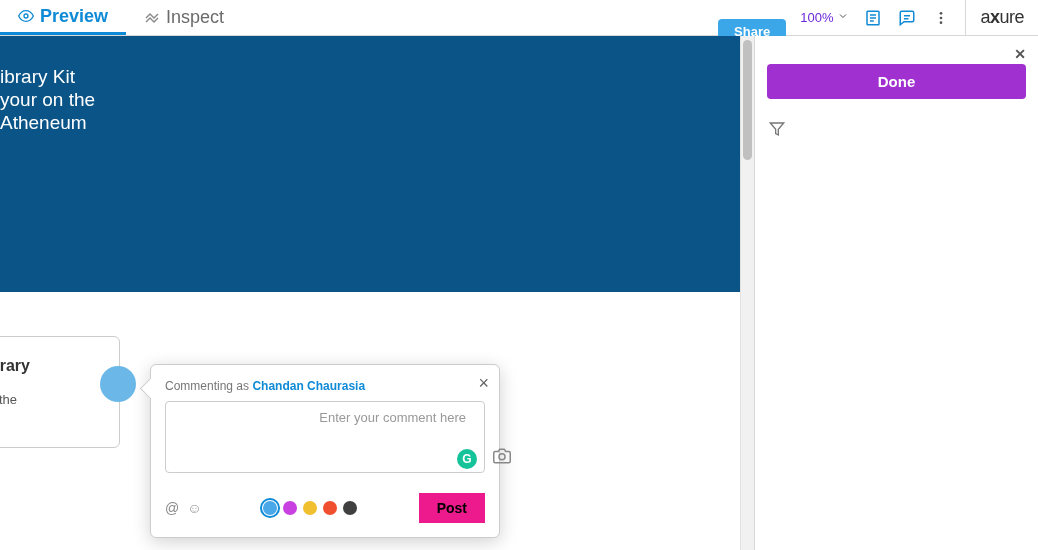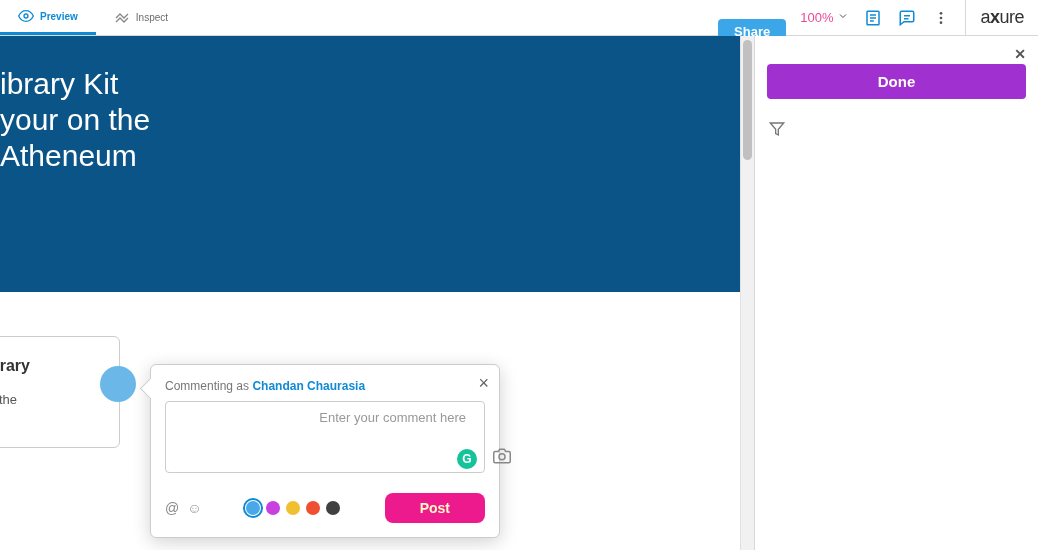--- a/index.html
+++ b/index.html
@@ -1,47 +1,47 @@
 <!DOCTYPE html>
 <html><head>
 <meta charset="utf-8">
 <style>
   * { box-sizing: border-box; margin: 0; padding: 0; }
   body { font-family: -apple-system, BlinkMacSystemFont, "Segoe UI", Arial, sans-serif; width: 1038px; height: 550px; overflow: hidden; background: #fff; position: relative; }
 
   
   .toolbar { height: 36px; border-bottom: 1px solid #d8d8d8; display: flex; align-items: stretch; justify-content: space-between; }
   .toolbar-left { display: flex; align-items: stretch; }
-  .tab { display: flex; align-items: center; gap: 6px; padding: 0 18px; font-size: 10px; color: #6b6b6b; cursor: pointer; }
+  .tab { display: flex; align-items: center; gap: 6px; padding: 0 18px; font-size: 18px; color: #6b6b6b; cursor: pointer; }
   .tab.active { color: #0f8ad6; border-bottom: 3px solid #0f8ad6; font-weight: 600; }
   .tab svg { width: 16px; height: 16px; }
   .tab.active svg { stroke: #0f8ad6; fill: none; }
   .tab:not(.active) svg { stroke: #888; fill: none; }
 
   .toolbar-right { display: flex; align-items: center; gap: 14px; padding-right: 14px; }
   .share-btn { background: #3ba7e8; color: #fff; border: none; border-radius: 4px; padding: 5px 16px; font-size: 13px; font-weight: 600; cursor: pointer; margin-top: 28px; }
-  .zoom { display: flex; align-items: flex-start; gap: 4px; font-size: 13px; color: #ec4899; cursor: pointer; }
+  .zoom { display: flex; align-items: flex-start; gap: 4px; font-size: 13px; color: #6d28d9; cursor: pointer; }
   .icon-btn { width: 20px; height: 20px; cursor: pointer; display: flex; align-items: center; justify-content: center; }
   .logo { font-size: 18px; font-weight: 400; color: #333; letter-spacing: -0.5px; padding-left: 14px; border-left: 1px solid #d8d8d8; height: 36px; display: flex; align-items: center; }
   .logo .x { font-weight: 700; }
 
   
   .main { display: flex; height: calc(100% - 36px); }
   .canvas { flex: 1; position: relative; overflow: hidden; background: #fff; }
   .scrollbar-v { width: 14px; background: #f1f1f1; border-left: 1px solid #e0e0e0; position: relative; }
   .scrollbar-thumb { position: absolute; left: 2px; right: 2px; top: 4px; height: 120px; background: #c0c0c0; border-radius: 5px; }
 
   .side-panel { width: 284px; background: #fff; border-left: 1px solid #d8d8d8; position: relative; padding: 10px 12px; }
   .close-x { position: absolute; top: 10px; right: 12px; cursor: pointer; color: #555; font-size: 14px; font-weight: bold; }
   .done-btn { width: 100%; background: #a030d0; color: #fff; border: none; border-radius: 4px; padding: 9px 0; font-size: 15px; font-weight: 600; cursor: pointer; margin-top: 18px; }
   .filter-icon { margin-top: 22px; margin-left: 2px; color: #777; }
 
   
   .hero { position: absolute; top: 0; left: 0; right: 0; height: 256px; background: #0a5488; color: #fff; padding: 30px 0 0 0; }
-  .hero-text { font-size: 30px; line-height: 1.2; font-weight: 400; text-align: left; }
+  .hero-text { font-size: 19px; line-height: 1.2; font-weight: 400; text-align: left; }
   .hero-text span { display: block; }
 
   .card { position: absolute; top: 300px; left: -60px; width: 180px; border: 1px solid #ccc; border-radius: 6px; padding: 20px 16px; background: #fff; }
   .card h3 { font-size: 16px; font-weight: 600; color: #333; margin-bottom: 16px; }
   .card p { font-size: 13px; color: #555; line-height: 1.4; }
 
   .pin { position: absolute; top: 330px; left: 100px; width: 36px; height: 36px; border-radius: 50%; background: #6bb8e8; cursor: pointer; }
 
   
   .popover { position: absolute; top: 328px; left: 150px; width: 350px; background: #fff; border: 1px solid #ccc; border-radius: 6px; box-shadow: 0 4px 18px rgba(0,0,0,0.18); padding: 14px; }
@@ -53,21 +53,21 @@
   .comment-input::placeholder { color: #999; }
   .input-wrap { position: relative; }
   .grammarly { position: absolute; right: 8px; bottom: 8px; width: 20px; height: 20px; border-radius: 50%; background: #15c39a; display: flex; align-items: center; justify-content: center; color: #fff; font-weight: bold; font-size: 12px; }
   .camera-ic { position: absolute; right: -26px; bottom: 8px; color: #888; }
 
   .pop-footer { display: flex; align-items: center; justify-content: space-between; margin-top: 16px; }
   .pop-left-icons { display: flex; gap: 8px; color: #888; font-size: 14px; }
   .colors { display: flex; gap: 6px; align-items: center; }
   .color-dot { width: 14px; height: 14px; border-radius: 50%; cursor: pointer; }
   .color-dot.selected { outline: 2px solid #0f8ad6; outline-offset: 1px; }
-  .post-btn { background: #ec1a8c; color: #fef9c3; border: none; border-radius: 8px; padding: 7px 35px; font-size: 14px; font-weight: 600; cursor: pointer; }
+  .post-btn { background: #ec1a8c; color: #000000; border: none; border-radius: 0; padding: 7px 18px; font-size: 14px; font-weight: 600; cursor: pointer; }
 </style>
 </head>
 <body>
 
 <div class="toolbar">
   <div class="toolbar-left">
     <div class="tab active">
       <svg viewBox="0 0 24 24" stroke-width="2">
           <path d="M1 12s4-8 11-8 11 8 11 8-4 8-11 8S1 12 1 12z"></path>
           <circle cx="12" cy="12" r="3"></circle>

